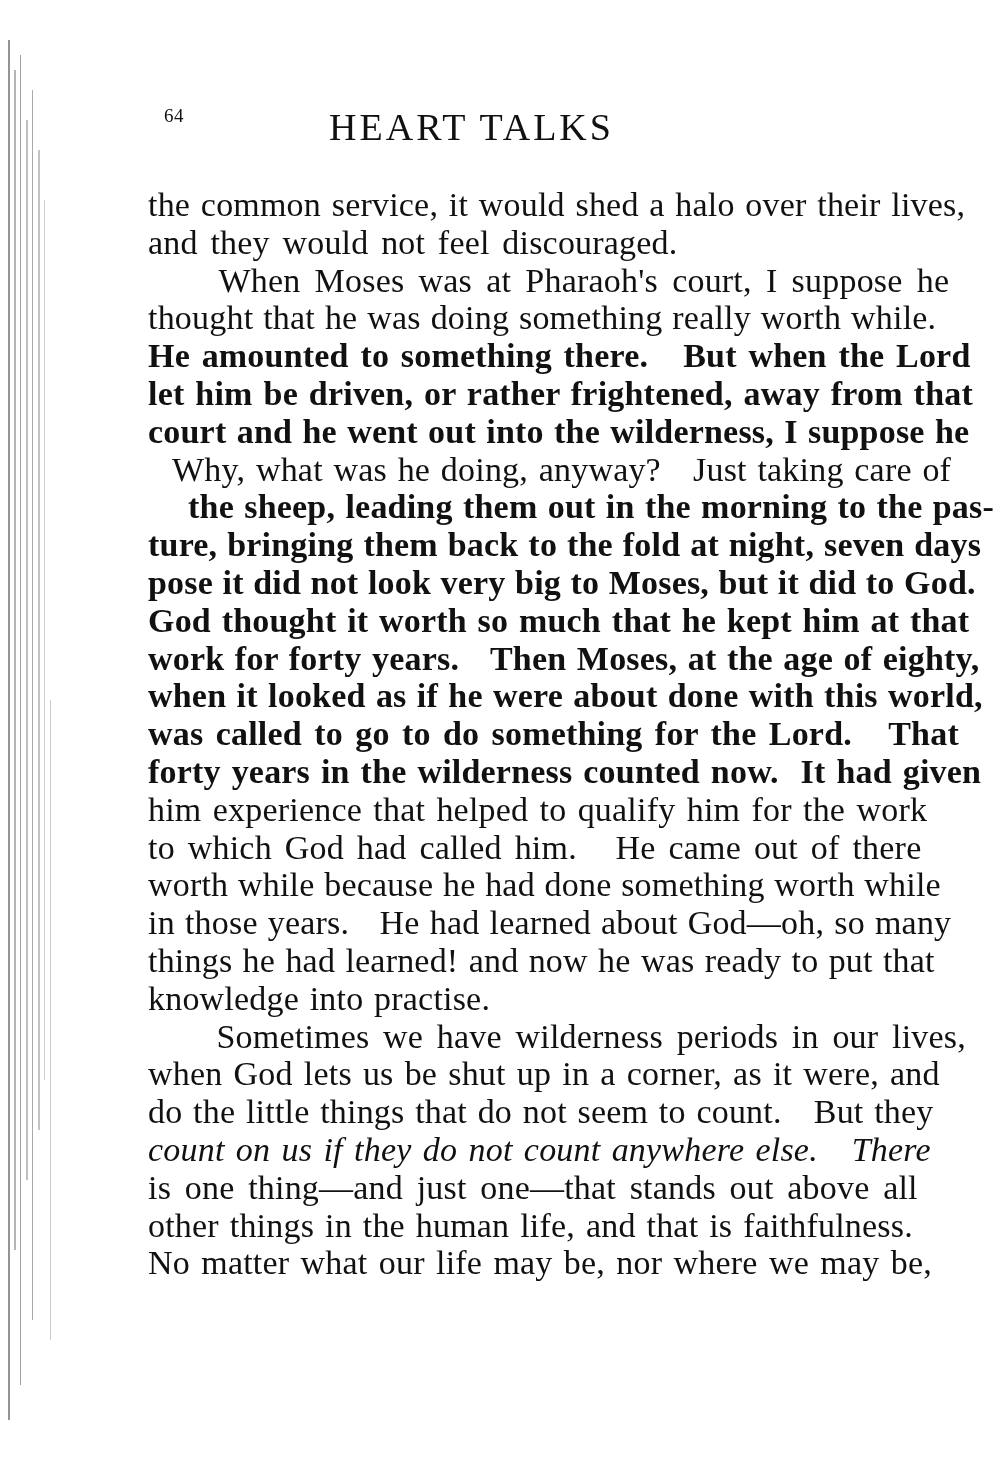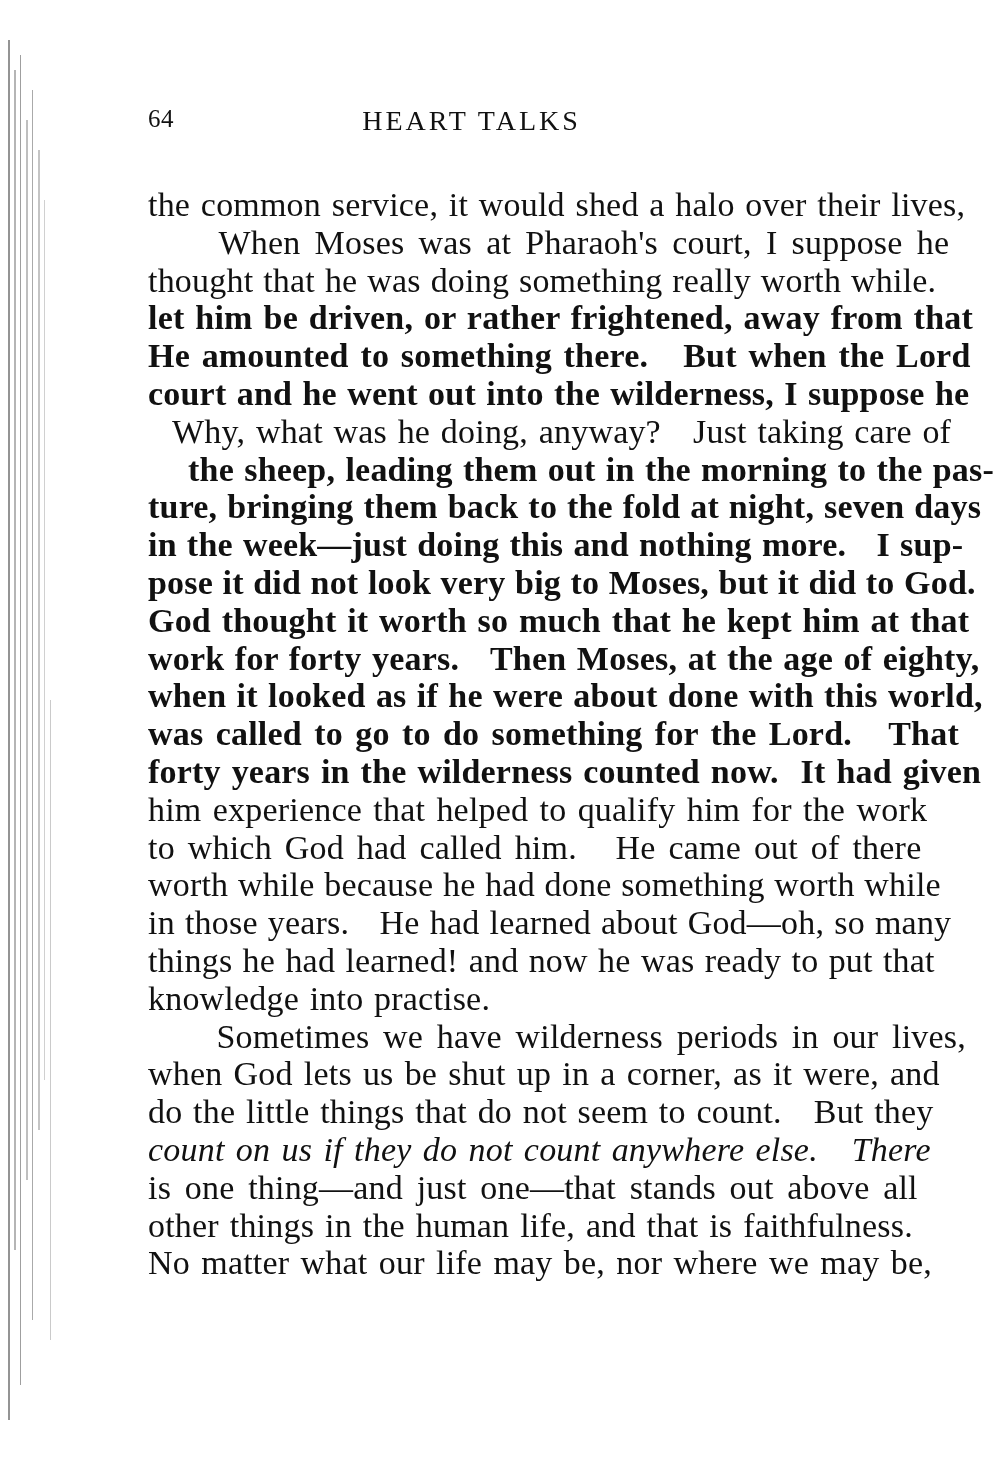--- a/index.html
+++ b/index.html
@@ -38,32 +38,32 @@
 
   .page-head {
     position: absolute;
     left: 148px;
     right: 80px;
     top: 105px;
     height: 40px;
   }
   .folio {
     position: absolute;
-    left: 0;
+    left: 16px;
     top: 0;
-    font-size: 25px;
+    font-size: 19px;
     letter-spacing: 0.5px;
   }
   .running-title {
     position: absolute;
     left: 0;
     right: 0;
     top: 0;
     text-align: center;
-    font-size: 28px;
+    font-size: 38px;
     letter-spacing: 3px;
     padding-right: 125px;
   }
 
   .body-text {
     position: absolute;
     left: 148px;
     top: 186px;
     width: 772px;
   }
@@ -100,32 +100,32 @@
 
   <div class="page-head">
     <span class="folio">64</span>
     <span class="running-title">HEART TALKS</span>
   </div>
 
   <div class="body-text">
 
     <div>
       <div class="line j" style="word-spacing:2.0px;">the common service, it would shed a halo over their lives,</div>
+      <div class="line j" style="word-spacing:4.0px;">and they would not feel discouraged.</div>
     </div>
 
     <div>
       <div class="line j" style="word-spacing:5.5px;">     When Moses was at Pharaoh's court, I suppose he</div>
       <div class="line j" style="word-spacing:1.2px;">thought that he was doing something really worth while.</div>
+      <div class="line j bold-ink" style="word-spacing:3.0px;">He amounted to something there.   But when the Lord</div>
       <div class="line j bold-ink" style="word-spacing:2.2px;">let him be driven, or rather frightened, away from that</div>
-      <div class="line j bold-ink" style="word-spacing:3.0px;">He amounted to something there.   But when the Lord</div>
       <div class="line j bold-ink" style="word-spacing:1.6px;">court and he went out into the wilderness, I suppose he</div>
       <div class="line j" style="word-spacing:2.0px;margin-left:24px;">Why, what was he doing, anyway?   Just taking care of</div>
       <div class="line j bold-ink" style="word-spacing:1.6px;margin-left:40px;">the sheep, leading them out in the morning to the pas-</div>
       <div class="line j bold-ink" style="word-spacing:1.2px;">ture, bringing them back to the fold at night, seven days</div>
-      <div class="line j bold-ink" style="word-spacing:1.4px;">in the week—just doing this and nothing more.   I sup-</div>
       <div class="line j bold-ink" style="word-spacing:0.8px;">pose it did not look very big to Moses, but it did to God.</div>
       <div class="line j bold-ink" style="word-spacing:2.0px;">God thought it worth so much that he kept him at that</div>
       <div class="line j bold-ink" style="word-spacing:1.8px;">work for forty years.   Then Moses, at the age of eighty,</div>
       <div class="line j bold-ink" style="word-spacing:1.6px;">when it looked as if he were about done with this world,</div>
       <div class="line j bold-ink" style="word-spacing:3.6px;">was called to go to do something for the Lord.   That</div>
       <div class="line j bold-ink" style="word-spacing:2.2px;">forty years in the wilderness counted now.  It had given</div>
       <div class="line j" style="word-spacing:2.6px;">him experience that helped to qualify him for the work</div>
       <div class="line j" style="word-spacing:4.2px;">to which God had called him.   He came out of there</div>
       <div class="line j" style="word-spacing:1.0px;">worth while because he had done something worth while</div>
       <div class="line j" style="word-spacing:1.4px;">in those years.   He had learned about God—oh, so many</div>

